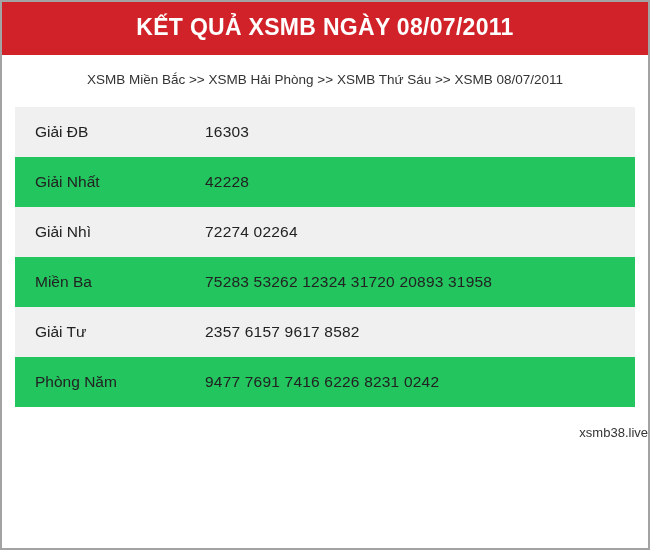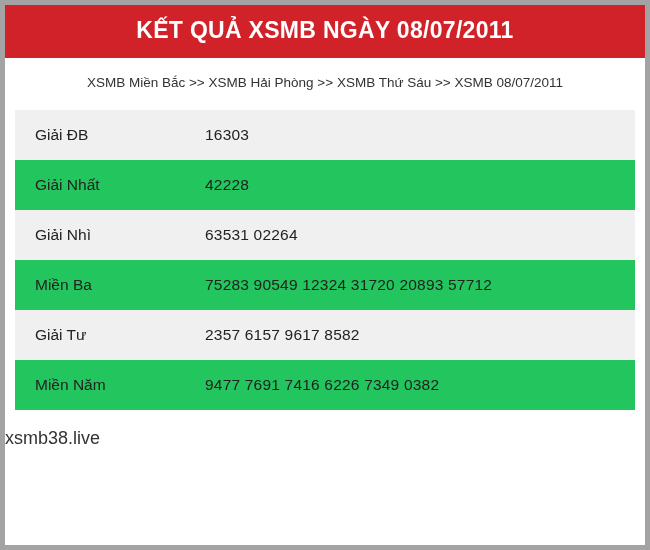--- a/index.html
+++ b/index.html
@@ -11,21 +11,21 @@
     height: 550px;
     background: #ffffff;
     font-family: "Liberation Sans", sans-serif;
     color: #222222;
     overflow: hidden;
   }
   .page {
     width: 650px;
     height: 550px;
     box-sizing: border-box;
-    border: 5px solid #a3a3a3;
+    border: 2px solid #a3a3a3;
     display: flex;
     flex-direction: column;
     background: #ffffff;
   }
   .header {
     background: #d12229;
     color: #ffffff;
     text-align: center;
     font-size: 23px;
     font-weight: bold;
@@ -70,22 +70,22 @@
   .table td.label {
     width: 190px;
     padding-left: 20px;
     box-sizing: border-box;
   }
   .table td.value {
     padding-left: 0px;
     letter-spacing: 0.2px;
   }
   .footer {
-    text-align: left;
-    font-size: 18px;
+    text-align: right;
+    font-size: 13px;
     color: #333333;
     padding-top: 18px;
   }
 </style>
 </head>
 <body>
 
 <div class="page">
 
   <div class="header">KẾT QUẢ XSMB NGÀY 08/07/2011</div>
@@ -105,32 +105,32 @@
       <tr class="odd">
         <td class="label">Giải ĐB</td>
         <td class="value">16303</td>
       </tr>
       <tr class="even">
         <td class="label">Giải Nhất</td>
         <td class="value">42228</td>
       </tr>
       <tr class="odd">
         <td class="label">Giải Nhì</td>
-        <td class="value">63531 02264</td>
+        <td class="value">72274 02264</td>
       </tr>
       <tr class="even">
         <td class="label">Miền Ba</td>
-        <td class="value">75283 90549 12324 31720 20893 57712</td>
+        <td class="value">75283 53262 12324 31720 20893 31958</td>
       </tr>
       <tr class="odd">
         <td class="label">Giải Tư</td>
         <td class="value">2357 6157 9617 8582</td>
       </tr>
       <tr class="even">
-        <td class="label">Miền Năm</td>
-        <td class="value">9477 7691 7416 6226 7349 0382</td>
+        <td class="label">Phòng Năm</td>
+        <td class="value">9477 7691 7416 6226 8231 0242</td>
       </tr>
     </tbody>
   </table>
 
   <div class="footer">xsmb38.live</div>
 
 </div>
 
 </body></html>

